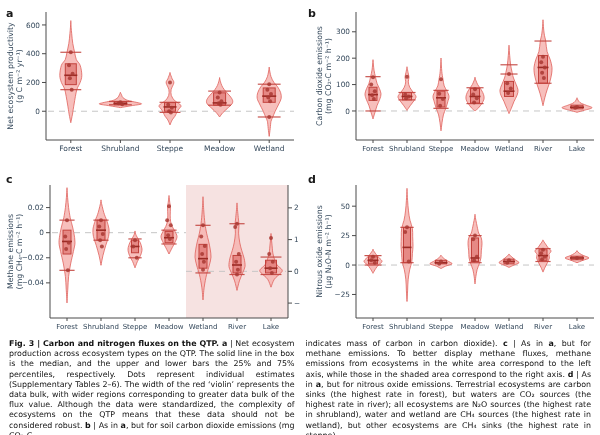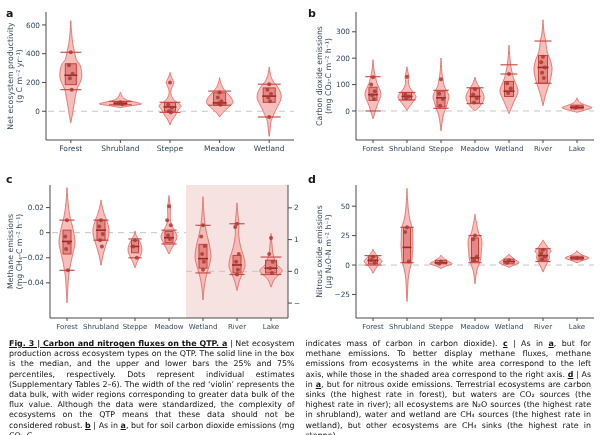--- a/index.html
+++ b/index.html
@@ -3,21 +3,21 @@
 <meta charset="utf-8">
 <style>
   html,body{margin:0;padding:0;background:#fff;}
   .page{position:relative;width:600px;height:435px;background:#ffffff;overflow:hidden;
         font-family:"DejaVu Sans",sans-serif;}
   .figure{display:grid;grid-template-columns:300px 300px;}
   .figure svg{display:block;}
   .caption{display:flex;gap:11px;padding:3px 9px 0 9px;}
   .caption p{flex:1;margin:0;font-size:7.9px;line-height:1.29;color:#141414;
              text-align:justify;letter-spacing:0px;}
-  .caption .b{font-weight:bold;text-decoration:underline;}
+  .caption .b{font-weight:bold;}
 </style>
 </head>
 <body>
 
 <div class="page">
   <div class="figure">
     <svg id="plot-a" width="300" height="166">
         <g>
           <line x1="48" x2="294" y1="111.23595505617978" y2="111.23595505617978" stroke="#c6c6c6" stroke-width="1" stroke-dasharray="6 5"></line>
         </g>

